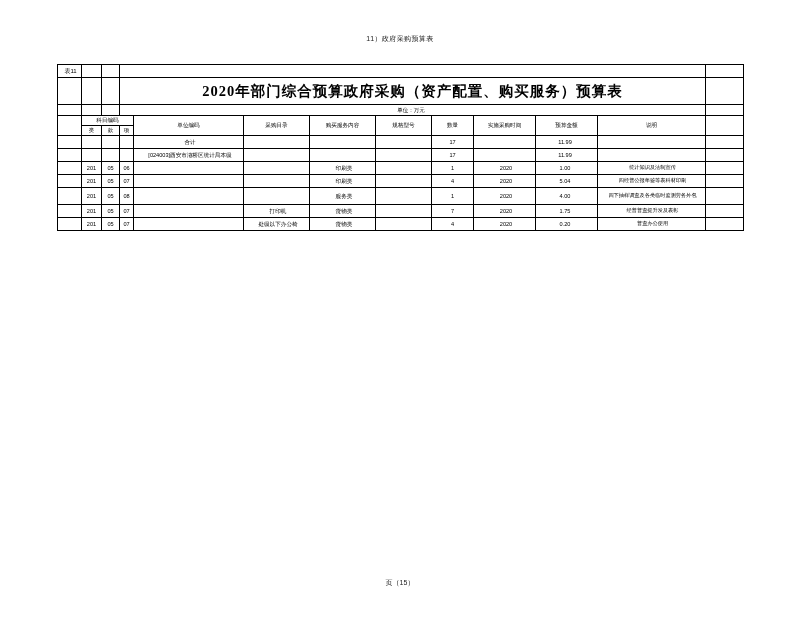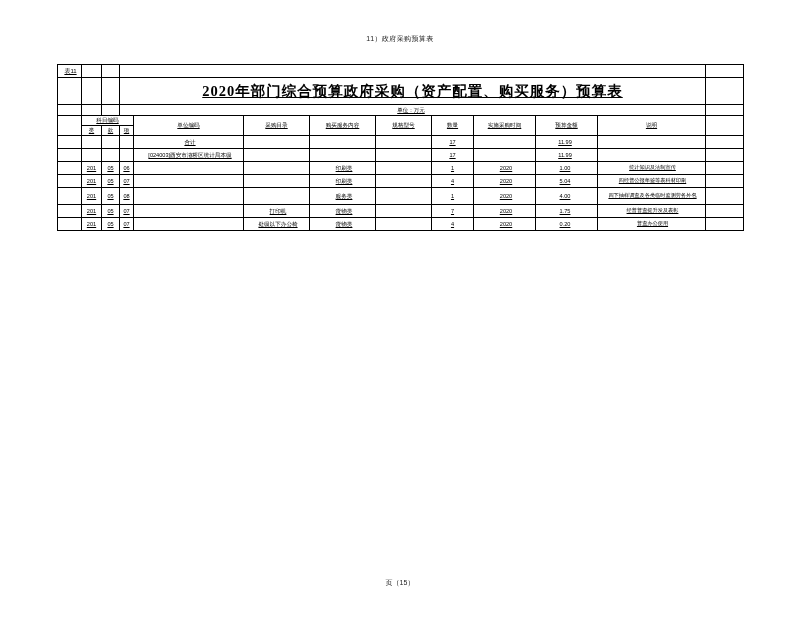--- a/index.html
+++ b/index.html
@@ -46,21 +46,20 @@
     left: 57px;
     top: 64px;
     width: 686px;
   }
   table.budget {
     border-collapse: collapse;
     table-layout: fixed;
     width: 686px;
     font-size: 5.6px;
     color: #000;
-    text-decoration: underline;
   }
   table.budget td {
     border: 1px solid #000;
     padding: 0;
     vertical-align: middle;
     text-align: center;
     line-height: 1.15;
     overflow: hidden;
   }
   .r-tag {

